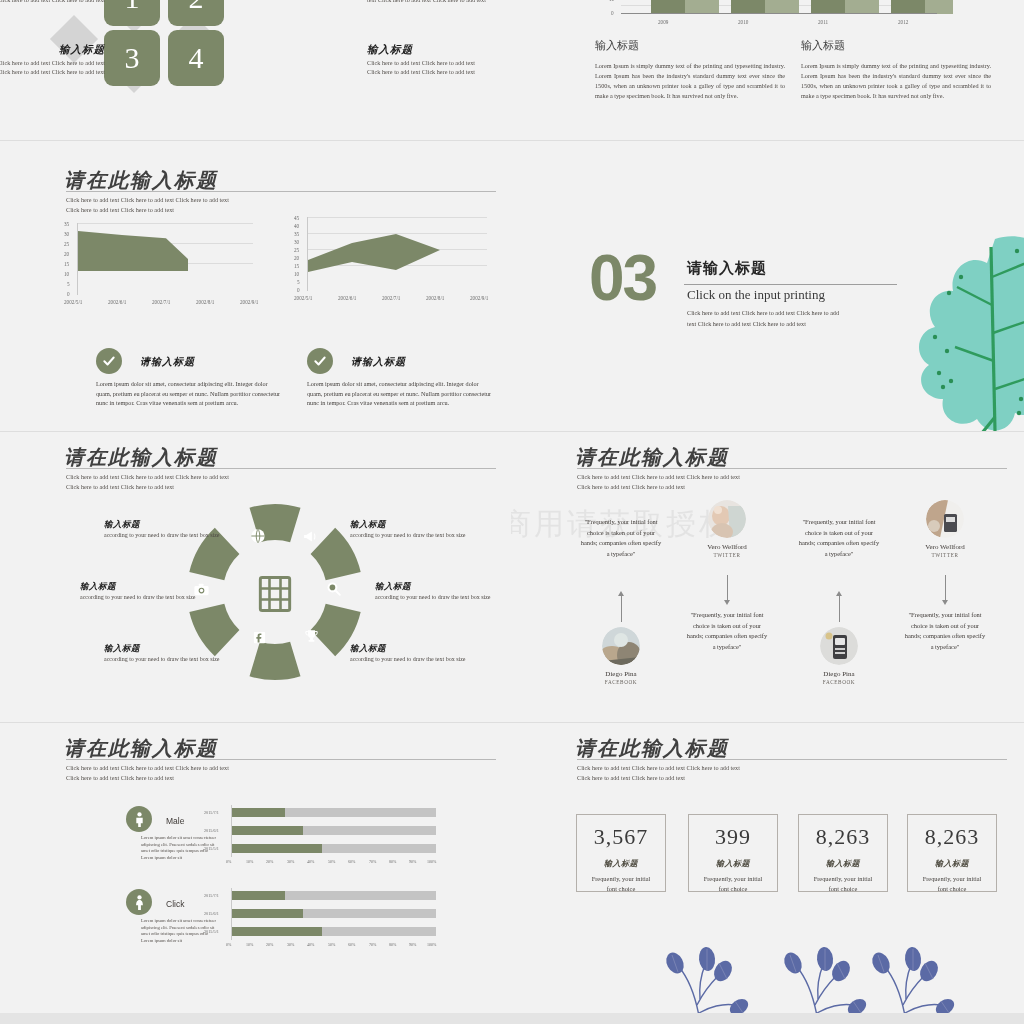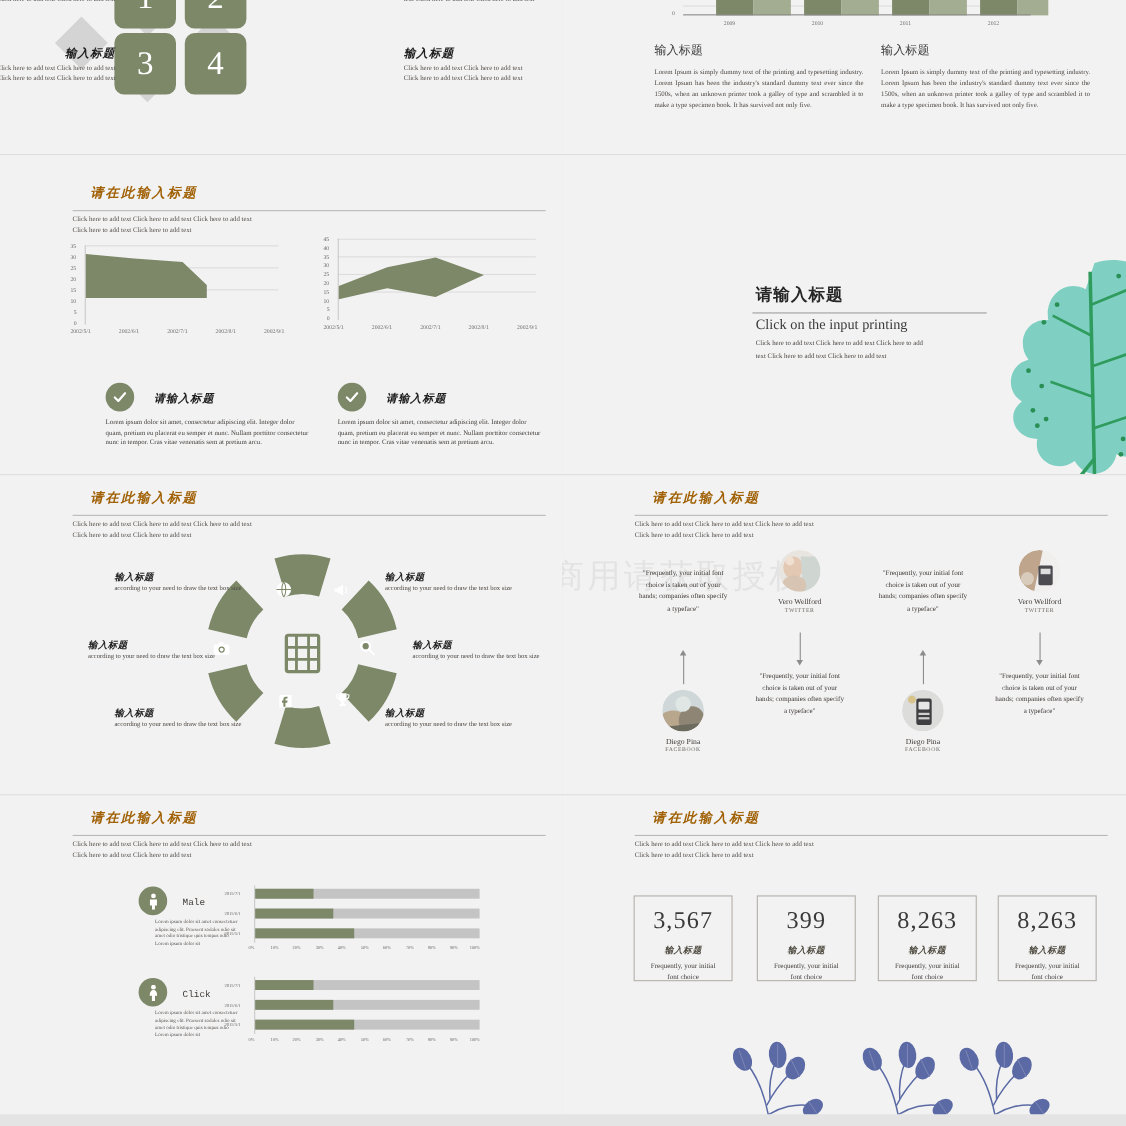--- a/index.html
+++ b/index.html
@@ -23,25 +23,24 @@
     overflow: hidden;
   }
   .vgap { background: #dedede; }
 
   
   .hdr { position: absolute; }
   .hdr-title {
     font-family: "Liberation Serif", serif;
     font-style: italic;
     font-weight: bold;
-    color: #a16207;
-    font-size: 12px;
+    color: #404040;
+    font-size: 20px;
     letter-spacing: 2px;
     white-space: nowrap;
-    margin-left: 18px;
   }
   .hdr-rule {
     position: absolute;
     height: 1px;
     background: #b8b8b8;
   }
   .hdr-sub {
     color: #55504c;
     font-size: 6.2px;
     line-height: 10px;
@@ -129,21 +128,21 @@
   .quote { position:absolute; width: 84px; text-align:center; font-size:6.4px; line-height:10.5px; color:#3f3a37;}
   .pers { position:absolute; width: 84px; text-align:center;}
   .avatar { width: 38px; height:38px; border-radius:50%; margin:0 auto; overflow:hidden; }
   .pname { font-size:7px; color:#3f3a37; margin-top:5px; font-family:"Liberation Serif",serif;}
   .prole { font-size:5.2px; color:#6b6661; letter-spacing:.6px; margin-top:1px;}
   .arr { position:absolute; width:1px; background:#8c8c8c; }
   .arrhead { position:absolute; width:0;height:0;border-left:3px solid transparent;border-right:3px solid transparent;}
 
   
   .gicon { position:absolute; width:26px;height:26px;border-radius:50%;background:#7c8868;display:flex;align-items:center;justify-content:center;}
-  .glabel { position:absolute; font-size:8.5px; color:#3f3a37; font-family:Liberation Mono, monospace;text-align:center;}
+  .glabel { position:absolute; font-size:8.5px; color:#3f3a37; font-family:Liberation Sans, sans-serif;text-align:center;}
   .gbody { position:absolute; width:80px; font-size:4.6px; color:#57524e; line-height:6.6px;}
   .hb-lbl { position:absolute; font-size:4.2px; color:#6b6b6b;}
   .hb-track { position:absolute; height:9px; background:#c4c4c4; }
   .hb-fill { position:absolute; height:9px; background:#7c8868; }
   .hb-tick { position:absolute; font-size:4px; color:#6b6b6b;}
 
   
   .statbox { position:absolute; width:90px; height:78px; border:1px solid #b4b0ab; text-align:center; }
   .statnum { font-size:22px; color:#3a3a3a; font-family:"Liberation Serif",serif; margin-top:9px; letter-spacing:1px;}
   .statttl { font-size:8px; font-weight:bold; font-style:italic; color:#4d4a3f; margin-top:8px; font-family:"Liberation Serif",serif; letter-spacing:.5px;}
@@ -293,20 +292,21 @@
     <div class="chk" style="left:307px;top:207px;">
       <svg viewBox="0 0 24 24">
           <path d="M4 12.5 L9.5 18 L20 6" stroke="#fff" stroke-width="3.4" fill="none" stroke-linecap="round" stroke-linejoin="round"></path>
         </svg>
     </div>
     <div class="cap-ttl" style="left:351px;top:214px;">请输入标题</div>
     <div class="cap-bd" style="left:307px;top:238px;">Lorem ipsum dolor sit amet, consectetur adipiscing elit. Integer dolor quam, pretium eu placerat eu semper et nunc. Nullam porttitor consectetur nunc in tempor. Cras vitae venenatis sem at pretium arcu.</div>
   </div>
 
   <div class="slide">
+    <div class="big-num" style="left:78px;top:100px;">03</div>
     <div class="s03-cn" style="left:176px;top:118px;">请输入标题</div>
     <div class="s03-line" style="left:173px;top:143px;width:213px;"></div>
     <div class="s03-en" style="left:176px;top:146px;">Click on the input printing</div>
     <div class="s03-bd" style="left:176px;top:166px;">Click here to add text Click here to add text Click here to add text Click here to add text Click here to add text</div>
 
     <svg width="190" height="230" style="position:absolute;left:388px;top:80px;">
       <path d="M96 18 C120 10 150 20 152 46 C172 46 182 66 170 82 C186 92 184 118 166 124
                C178 140 168 164 148 164 C152 184 134 200 116 192 C112 212 88 216 78 198
                C62 210 40 198 44 178 C24 178 14 156 30 144 C14 134 18 110 36 106
                C24 90 34 68 54 70 C50 48 70 32 88 42 Z" fill="#7fd0c3"></path>

